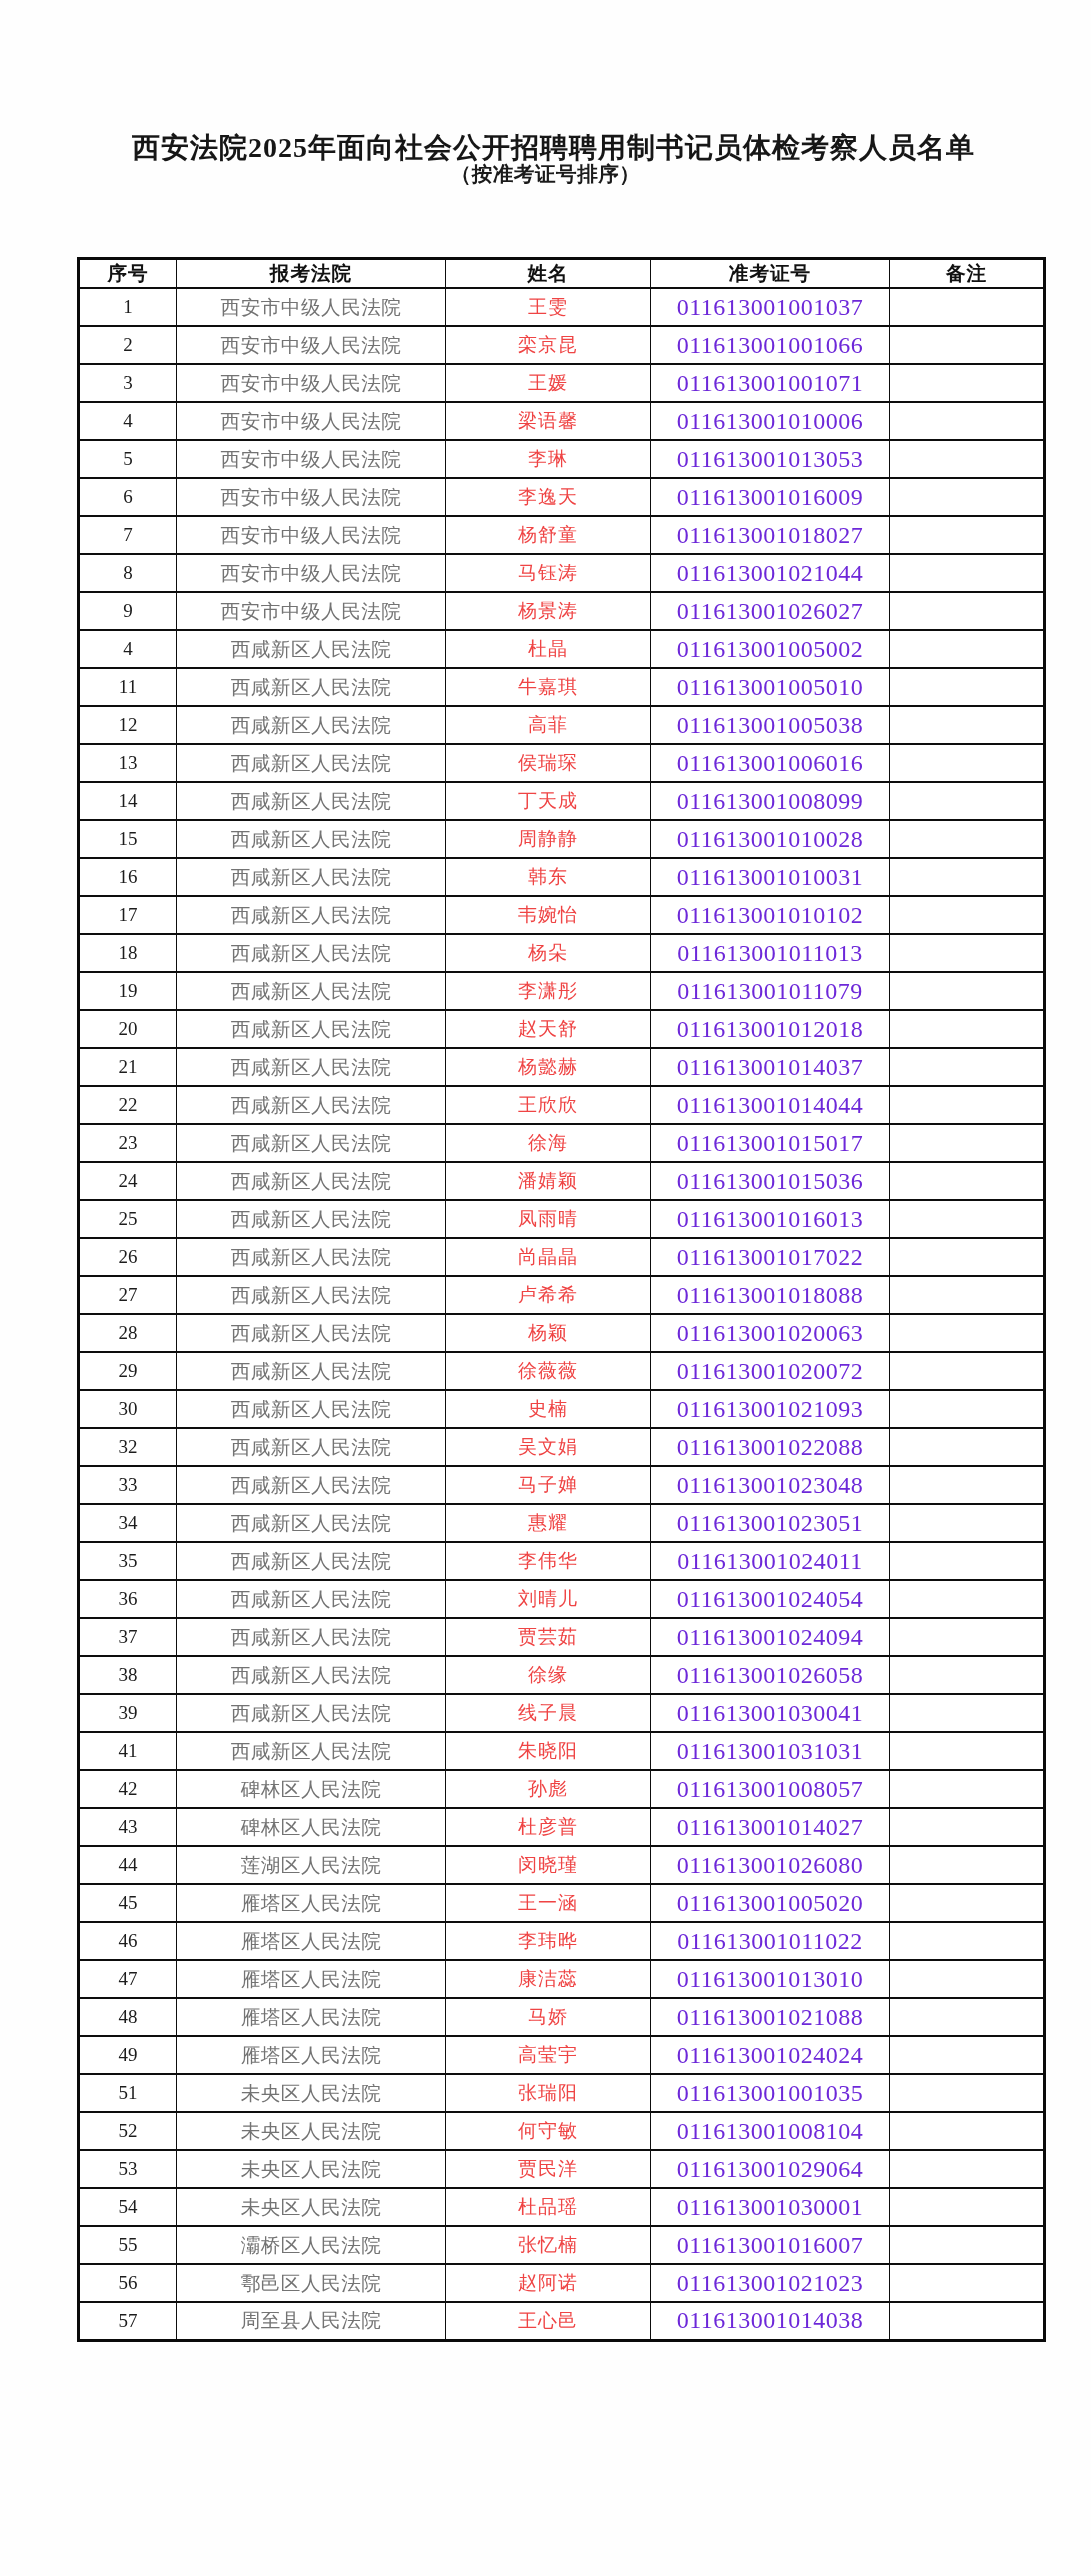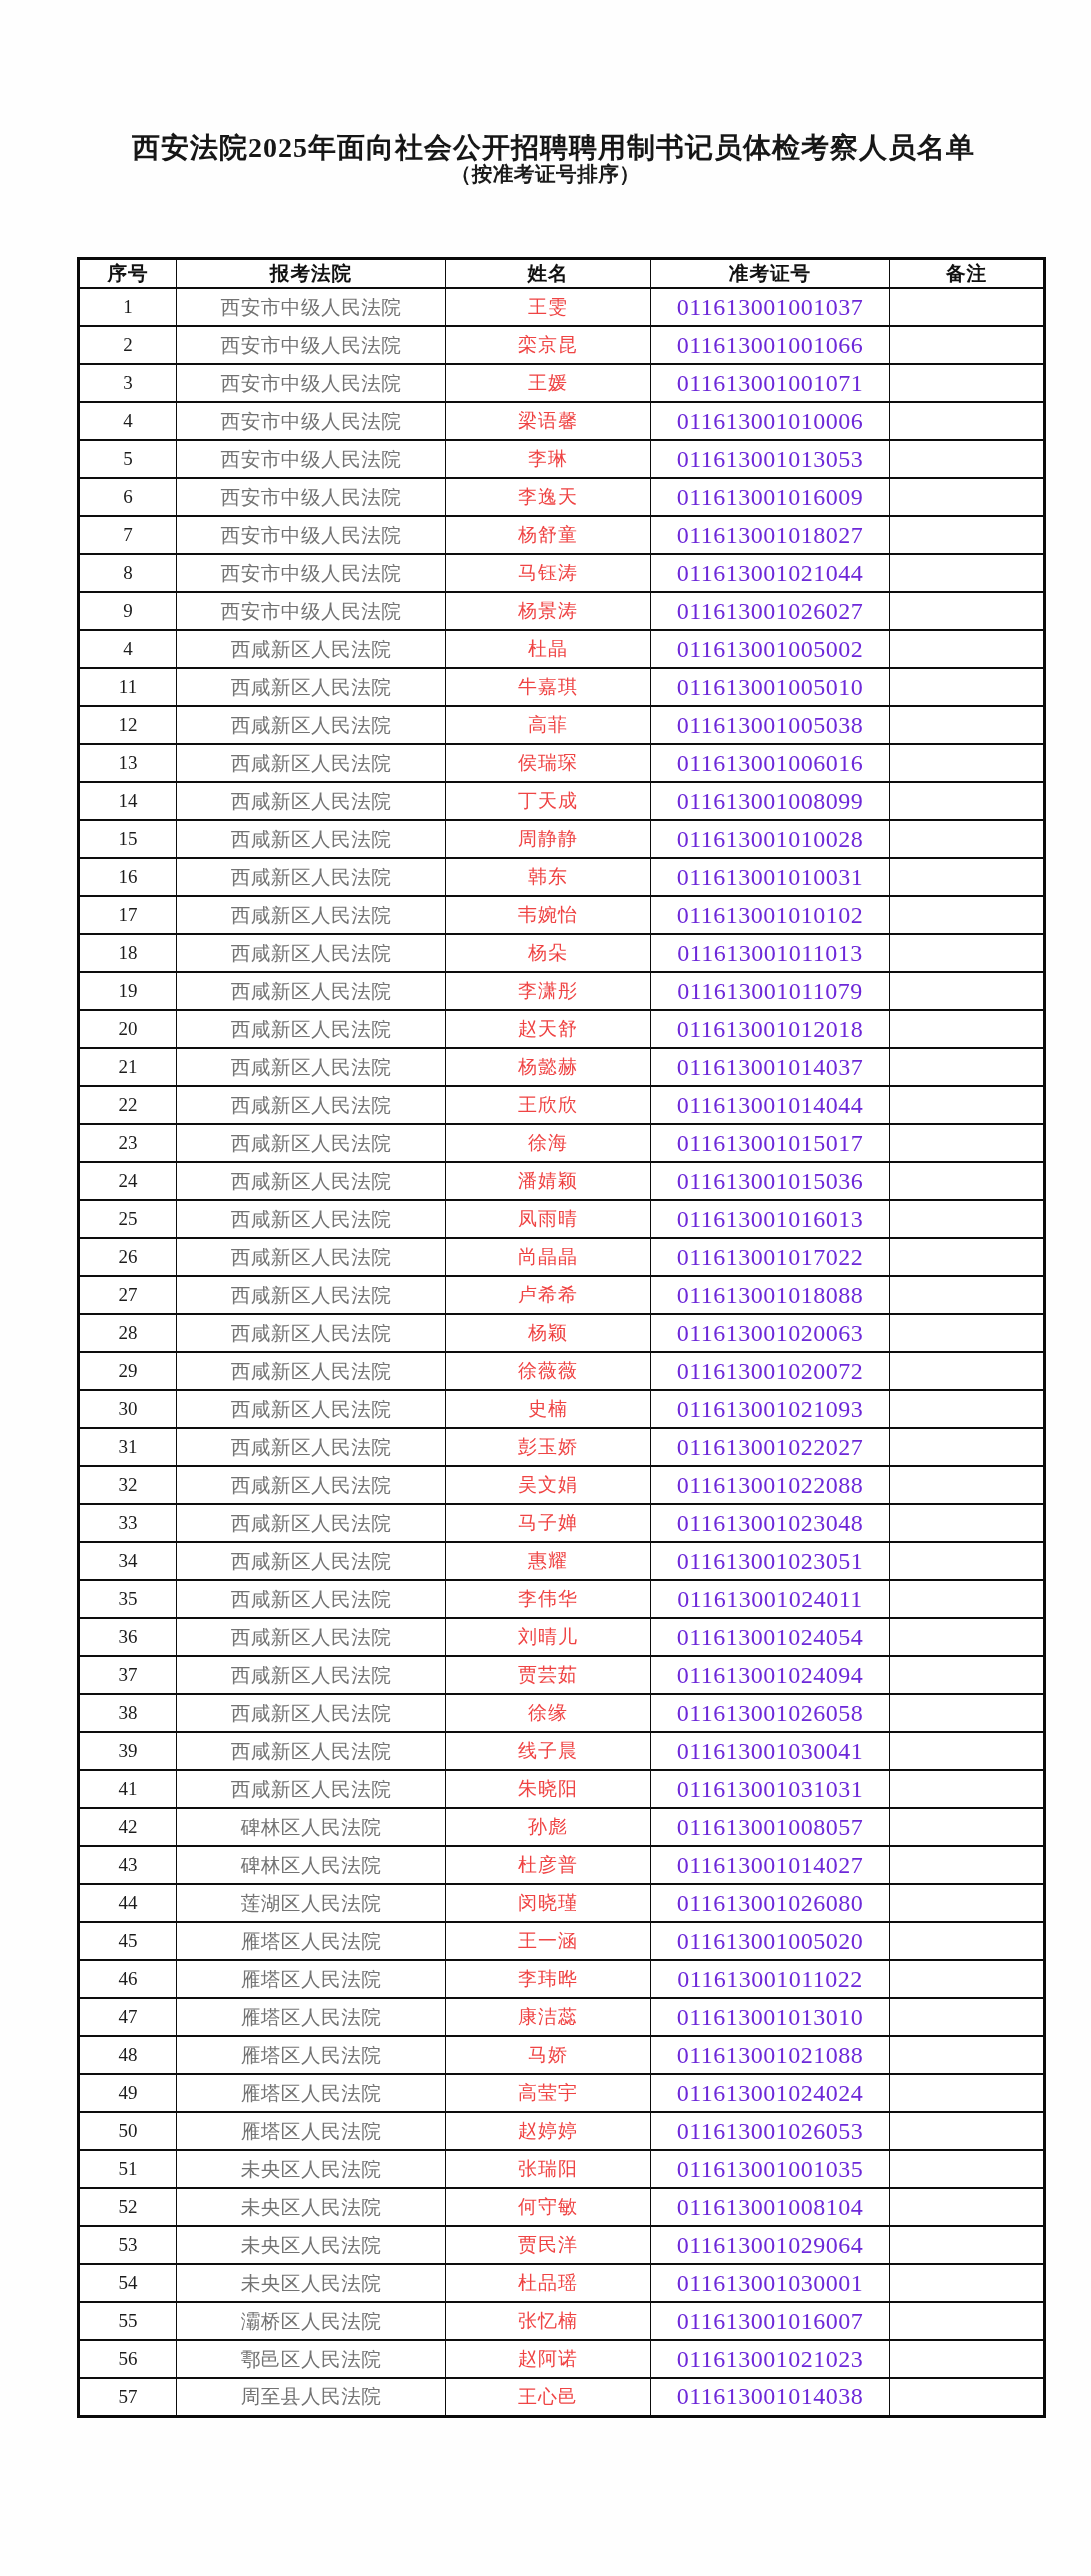--- a/index.html
+++ b/index.html
@@ -334,27 +334,20 @@
     <td class="c-remark"></td>
   </tr>
         <tr>
     <td class="c-no">30</td>
     <td class="c-court">西咸新区人民法院</td>
     <td class="c-name">史楠</td>
     <td class="c-ticket">011613001021093</td>
     <td class="c-remark"></td>
   </tr>
         <tr>
-    <td class="c-no">31</td>
-    <td class="c-court">西咸新区人民法院</td>
-    <td class="c-name">彭玉娇</td>
-    <td class="c-ticket">011613001022027</td>
-    <td class="c-remark"></td>
-  </tr>
-        <tr>
     <td class="c-no">32</td>
     <td class="c-court">西咸新区人民法院</td>
     <td class="c-name">吴文娟</td>
     <td class="c-ticket">011613001022088</td>
     <td class="c-remark"></td>
   </tr>
         <tr>
     <td class="c-no">33</td>
     <td class="c-court">西咸新区人民法院</td>
     <td class="c-name">马子婵</td>
@@ -460,27 +453,20 @@
     <td class="c-remark"></td>
   </tr>
         <tr>
     <td class="c-no">49</td>
     <td class="c-court">雁塔区人民法院</td>
     <td class="c-name">高莹宇</td>
     <td class="c-ticket">011613001024024</td>
     <td class="c-remark"></td>
   </tr>
         <tr>
-    <td class="c-no">50</td>
-    <td class="c-court">雁塔区人民法院</td>
-    <td class="c-name">赵婷婷</td>
-    <td class="c-ticket">011613001026053</td>
-    <td class="c-remark"></td>
-  </tr>
-        <tr>
     <td class="c-no">51</td>
     <td class="c-court">未央区人民法院</td>
     <td class="c-name">张瑞阳</td>
     <td class="c-ticket">011613001001035</td>
     <td class="c-remark"></td>
   </tr>
         <tr>
     <td class="c-no">52</td>
     <td class="c-court">未央区人民法院</td>
     <td class="c-name">何守敏</td>

